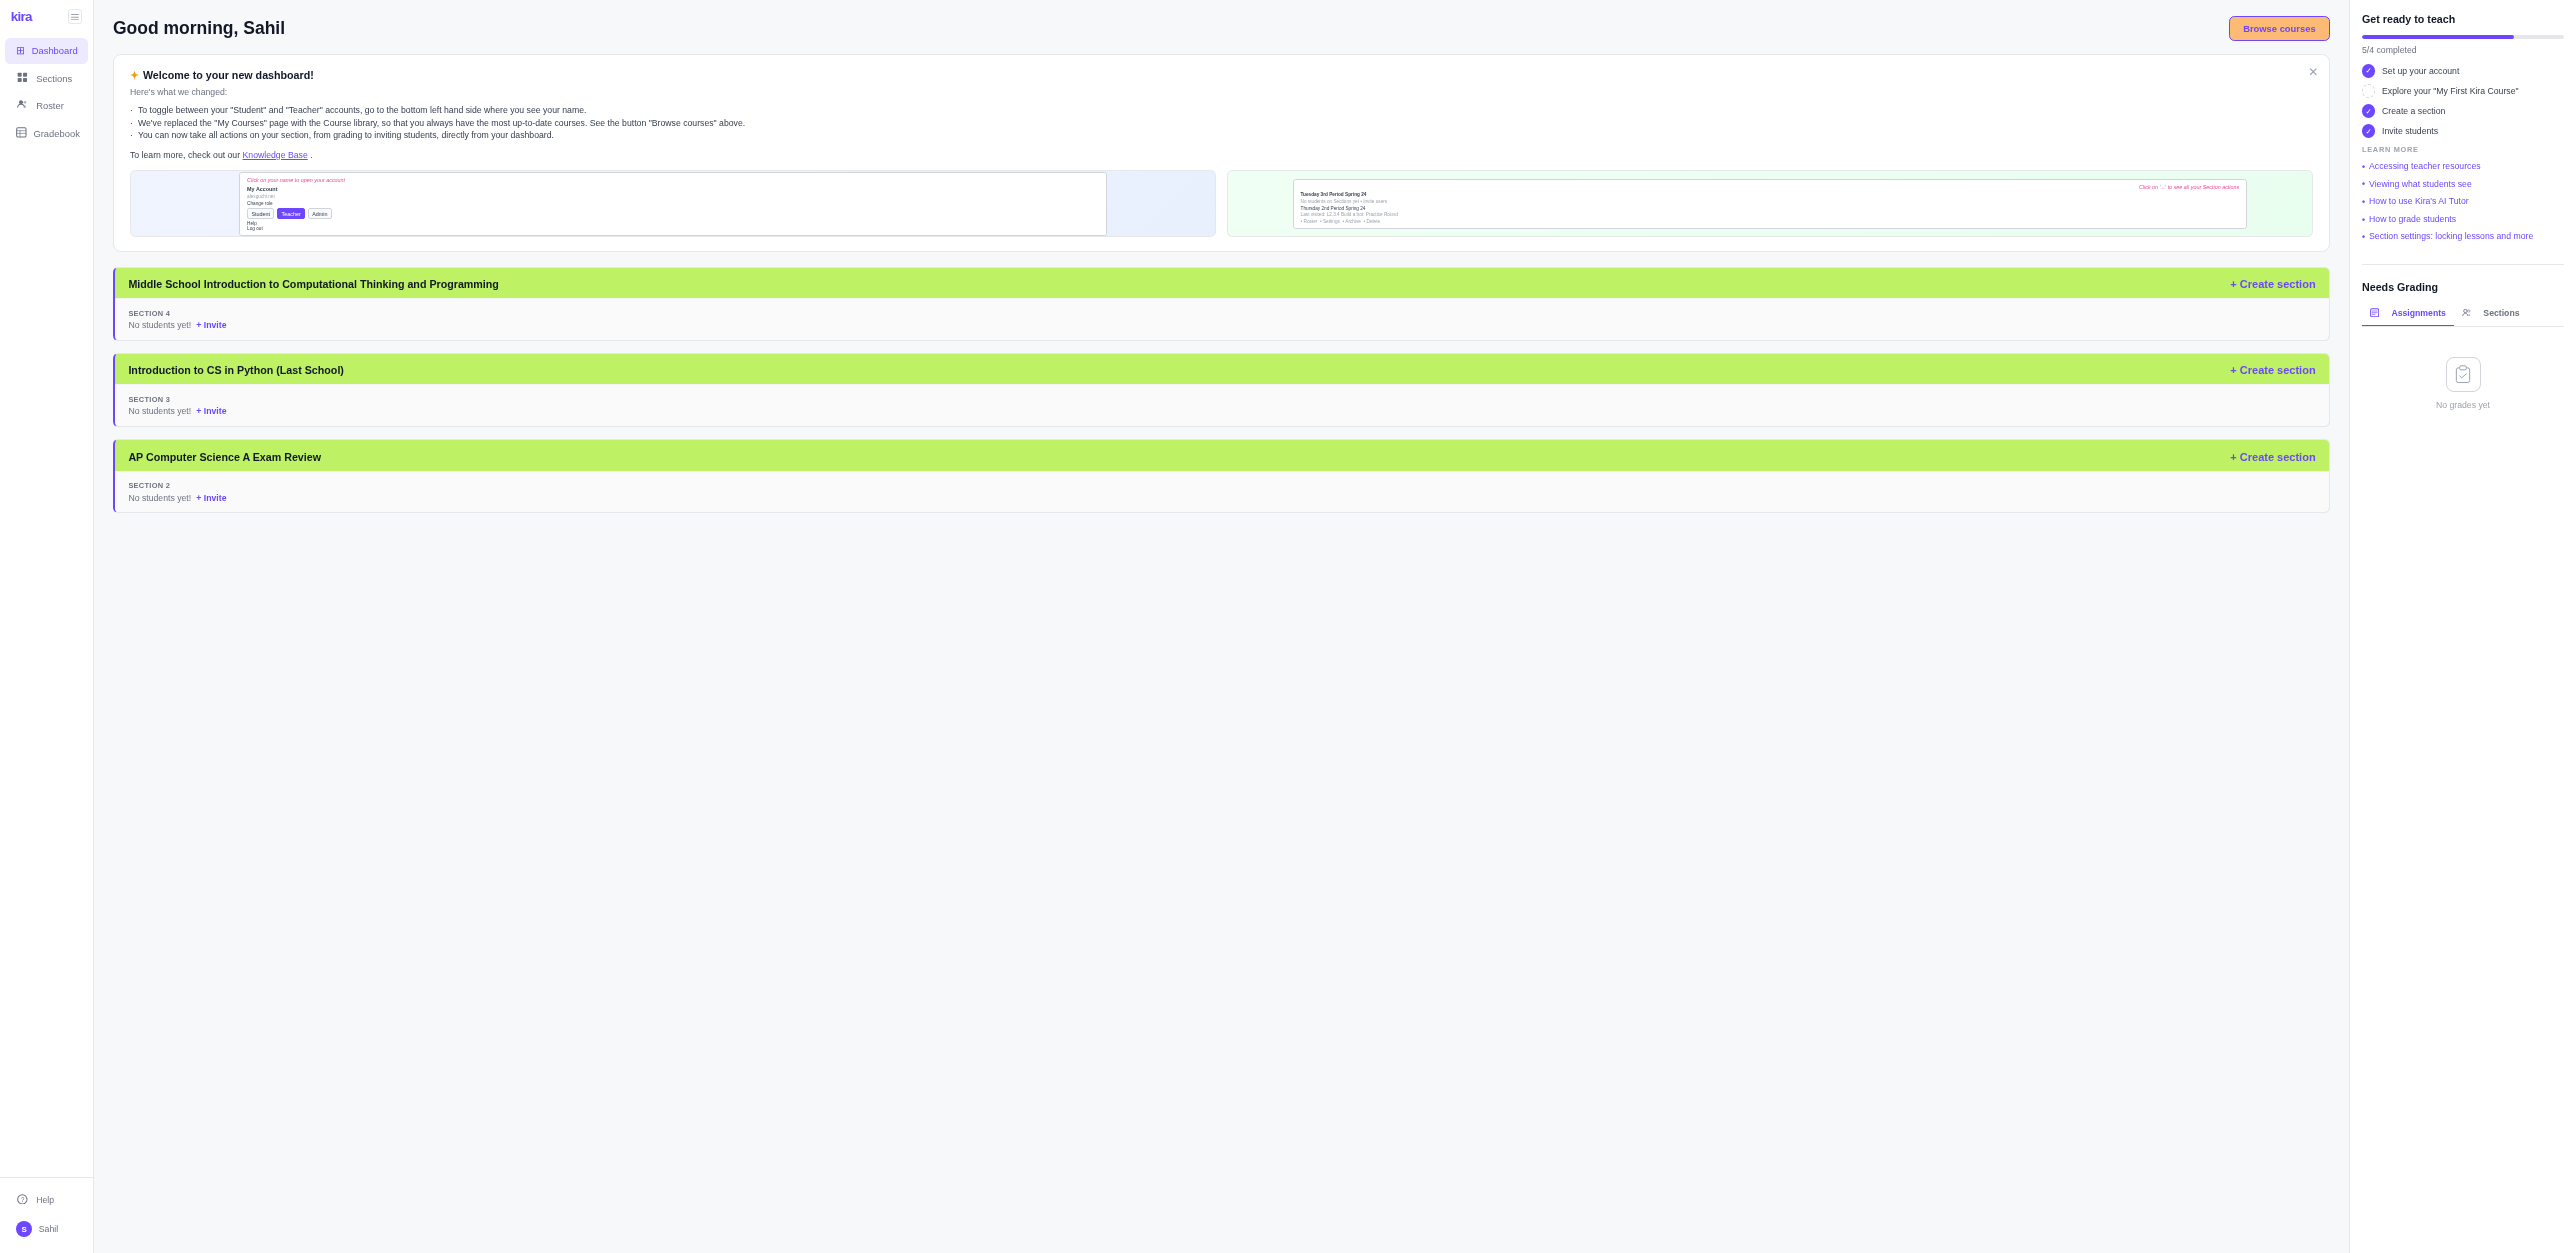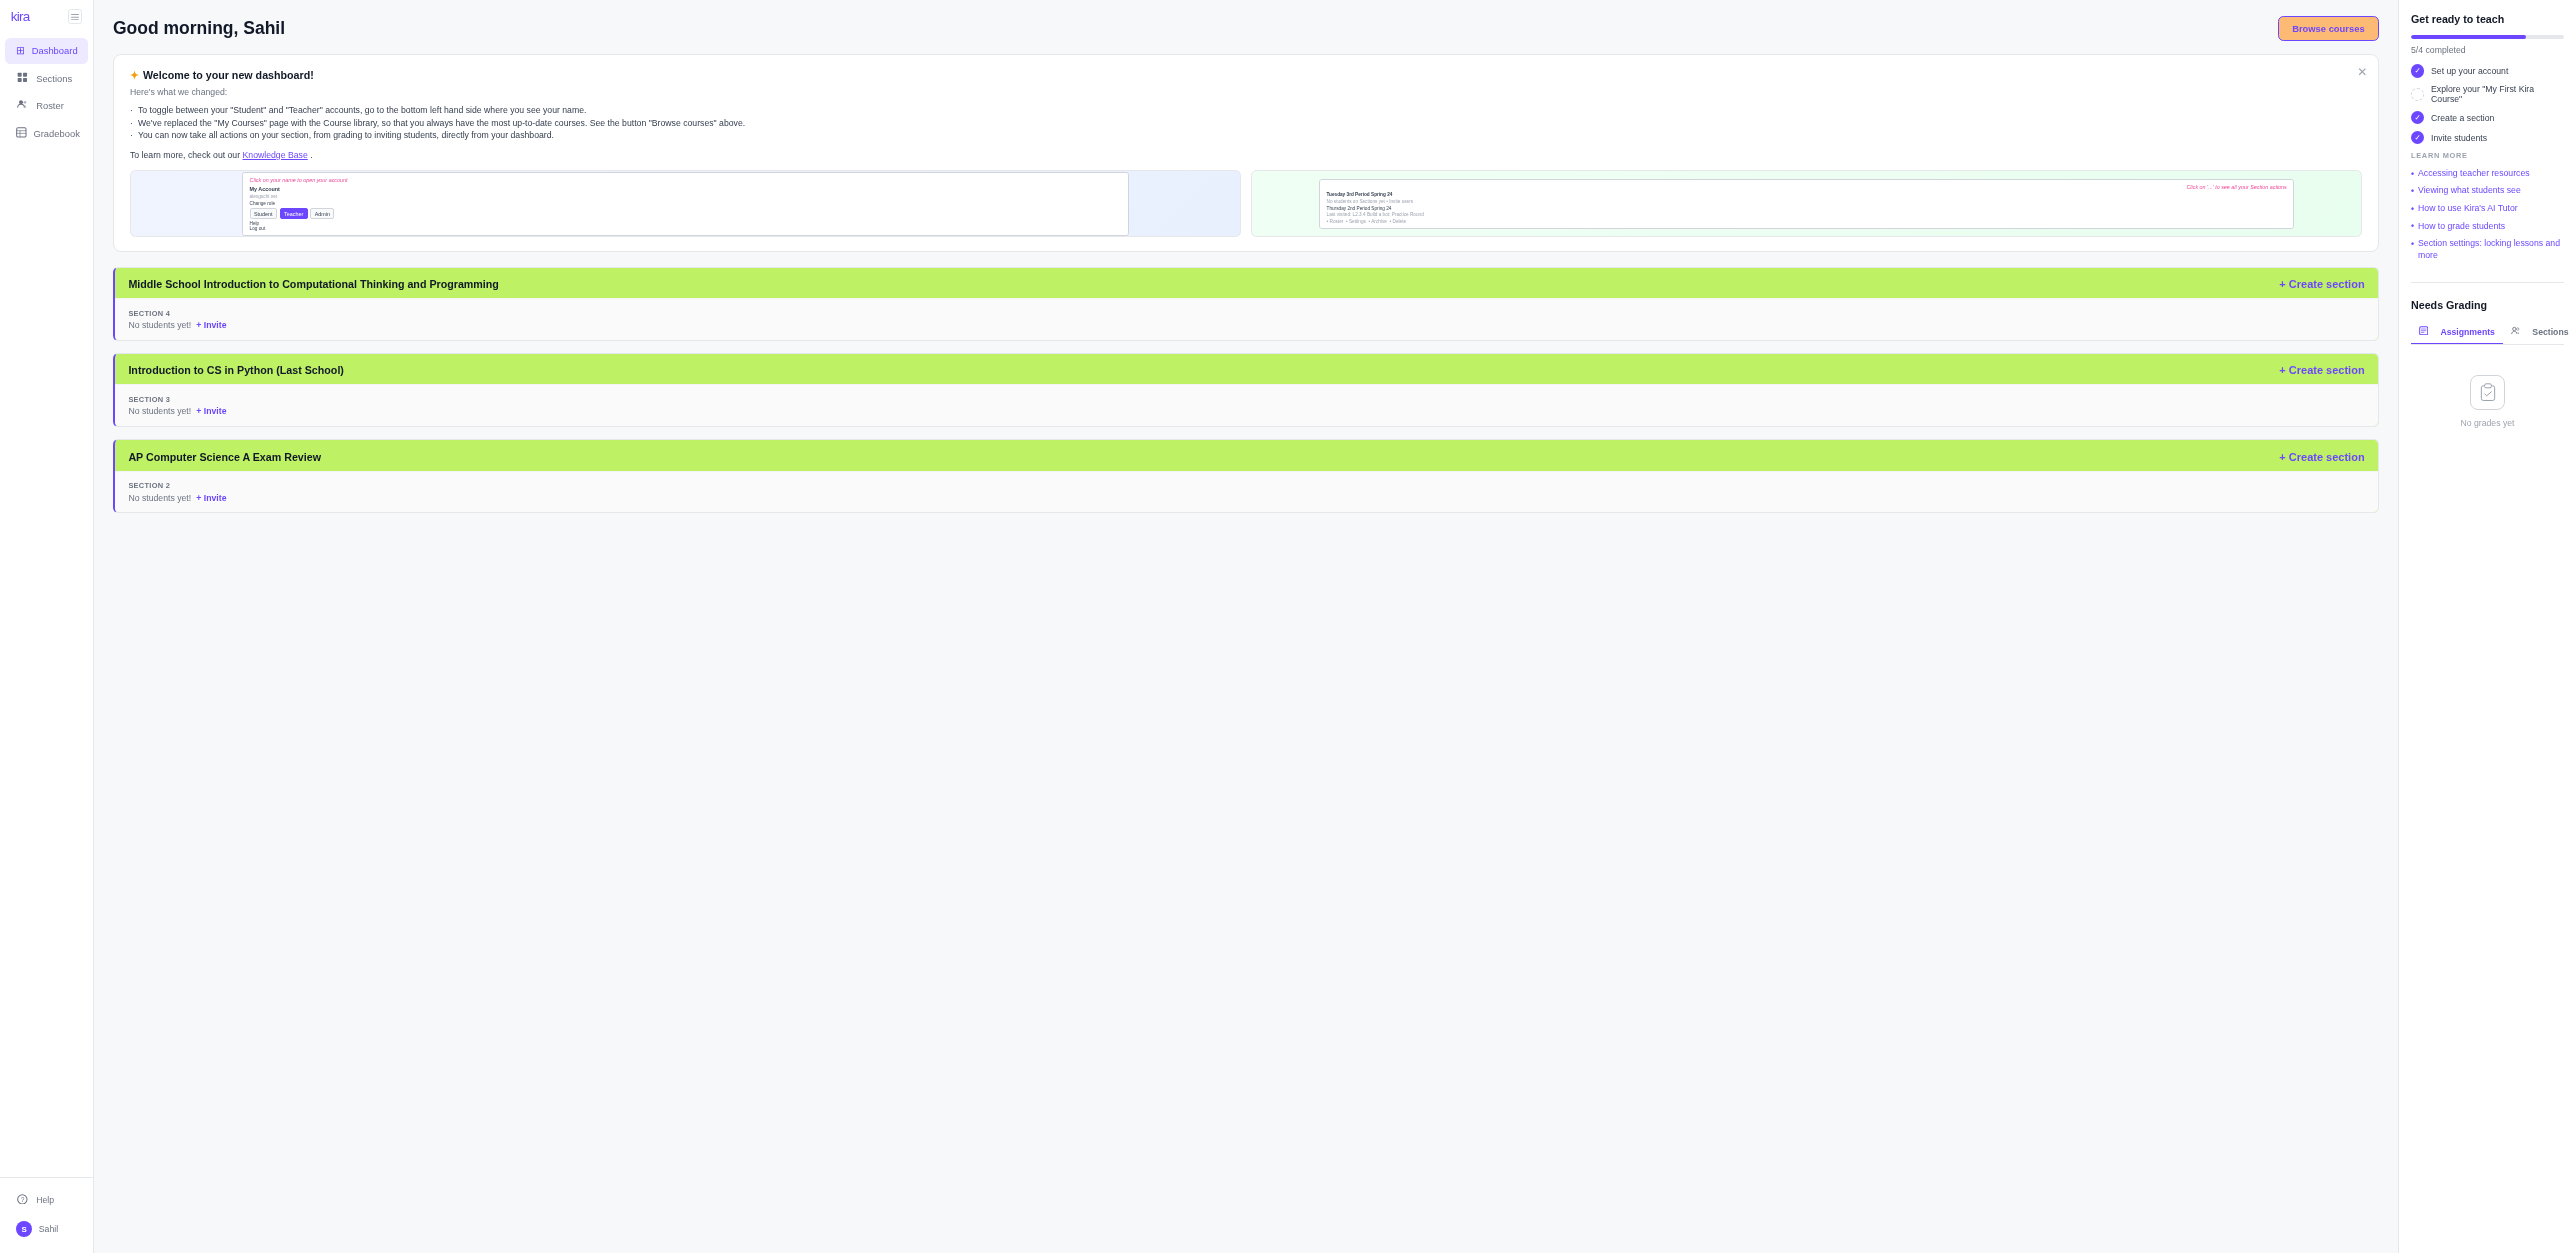--- a/index.html
+++ b/index.html
@@ -17,21 +17,21 @@
       position: relative;
     }
     .sidebar-logo {
       padding: 9.4px 10.7px 6.7px 10.7px;
       display: flex;
       align-items: center;
       justify-content: space-between;
     }
     .kira-logo {
       font-size: 13.4px;
-      font-weight: 400;
+      font-weight: 700;
       color: #6c47ff;
       letter-spacing: -0.7px;
     }
     .sidebar-collapse-btn {
       width: 14.8px; height: 14.8px;
       border: 0.7px solid #e5e7eb;
       border-radius: 2.7px;
       background: #fff;
       cursor: pointer;
       display: flex; align-items: center; justify-content: center;
@@ -269,21 +269,21 @@
     }
     .invite-link {
       color: #6c47ff;
       font-weight: 600;
       cursor: pointer;
       margin-left: 2.7px;
     }
 
     
     #right-panel {
-      width: 178px;
+      width: 227px;
       flex-shrink: 0;
       background: #fff;
       border-left: 0.7px solid #e5e7eb;
       padding: 13.4px 12px;
       overflow-y: auto;
       display: flex;
       flex-direction: column;
       gap: 16px;
     }
     .panel-section-title {

